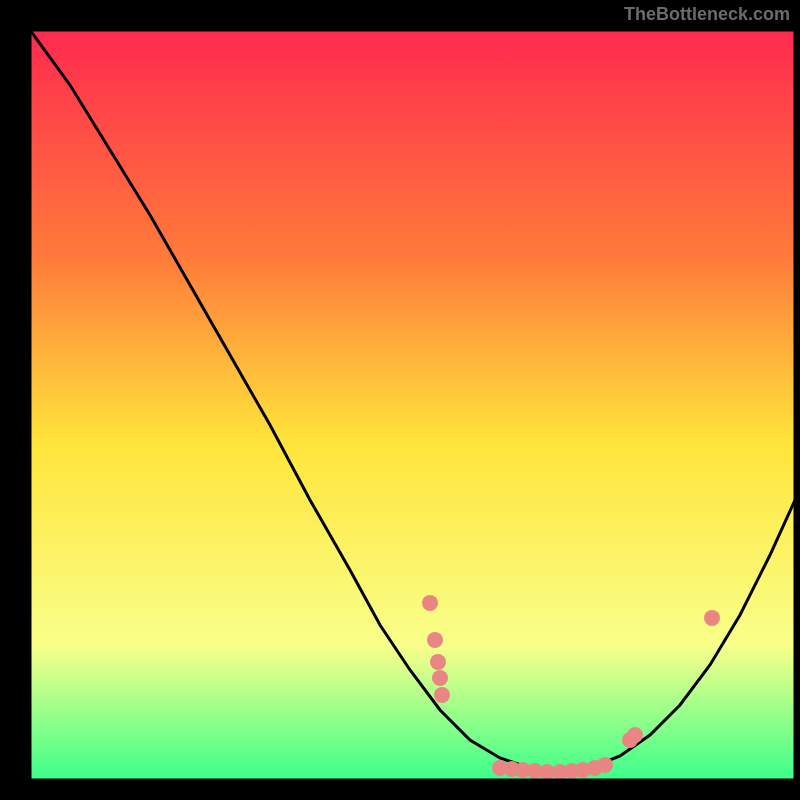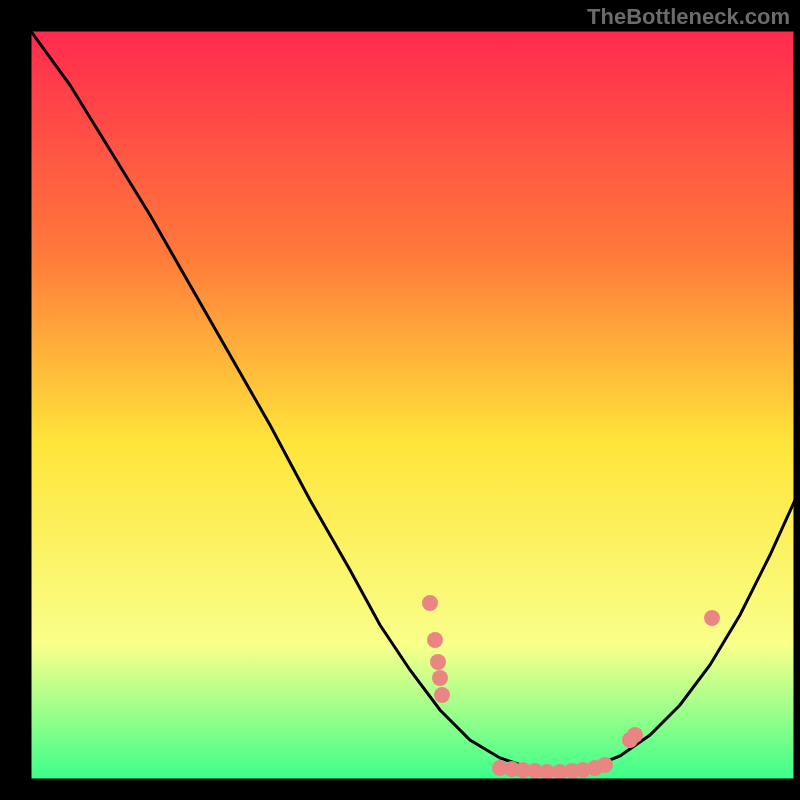--- a/index.html
+++ b/index.html
@@ -13,21 +13,21 @@
   .chart-container {
     position: relative;
     width: 800px;
     height: 800px;
   }
   .watermark {
     position: absolute;
     top: 4px;
     right: 10px;
     font-family: Arial, Helvetica, sans-serif;
-    font-size: 22px;
+    font-size: 18px;
     font-weight: bold;
     color: #6b6b6b;
     z-index: 10;
   }
   svg.plot {
     position: absolute;
     top: 0;
     left: 0;
   }
 </style>

